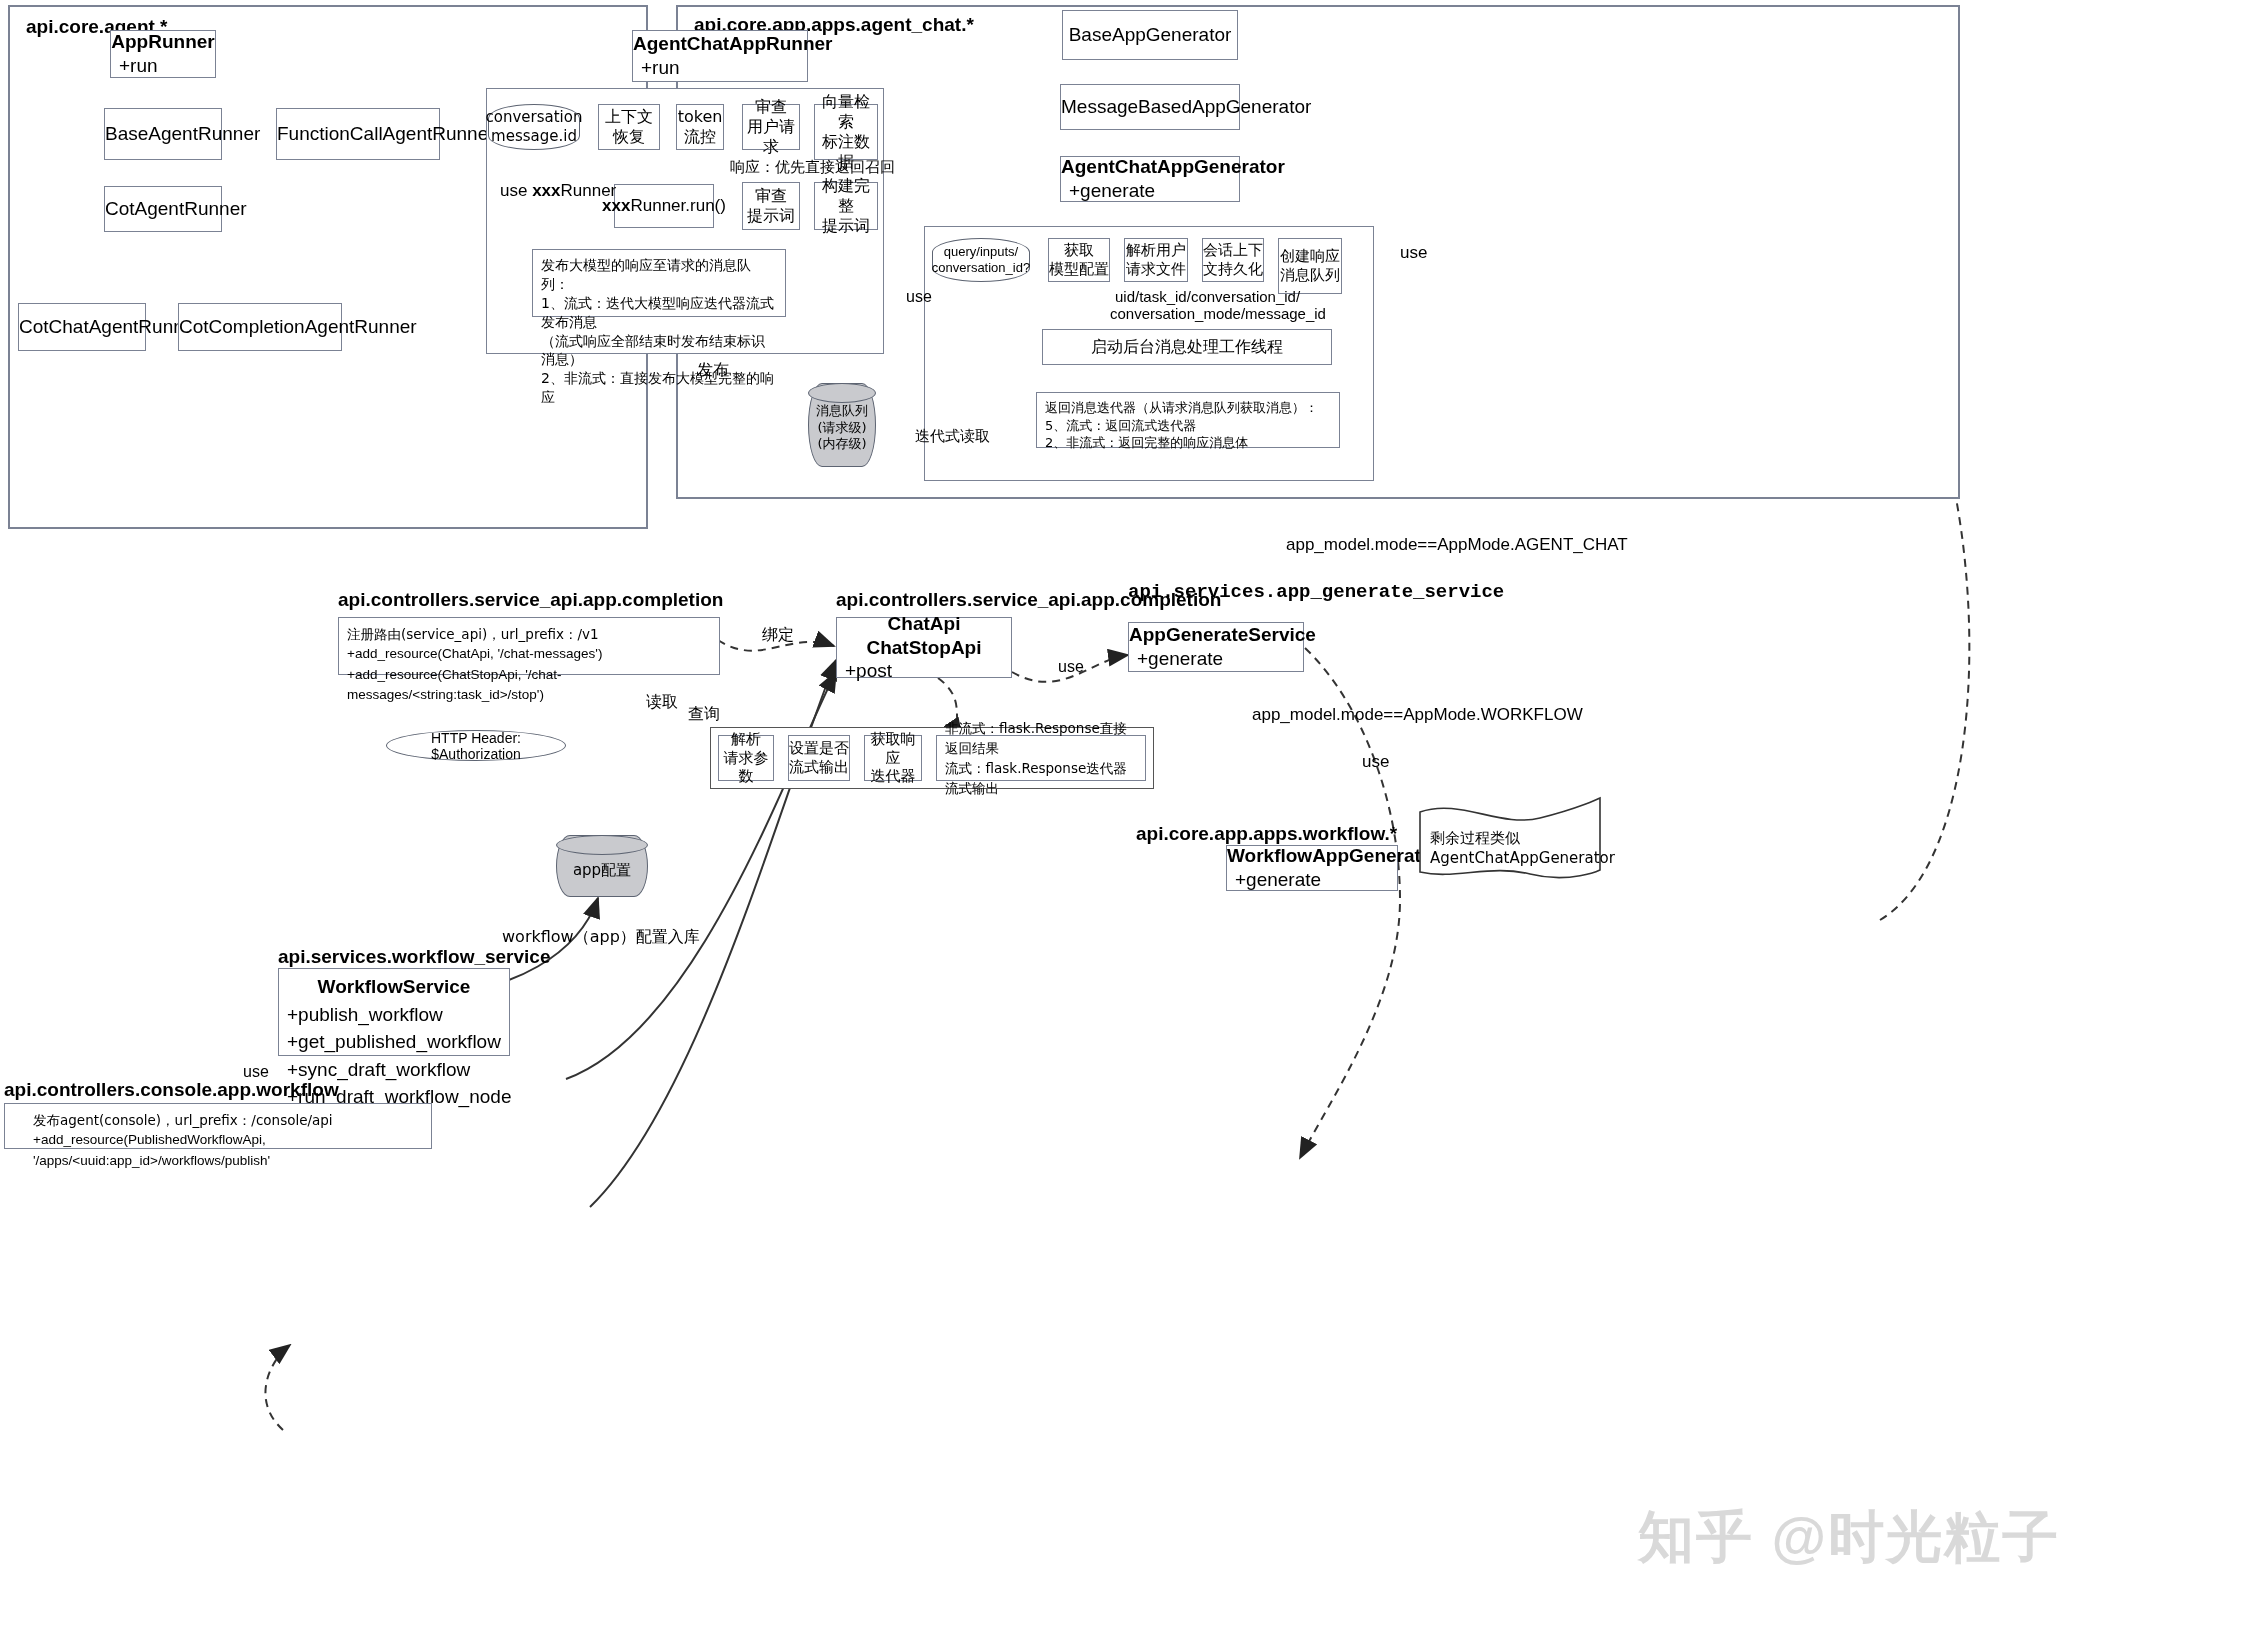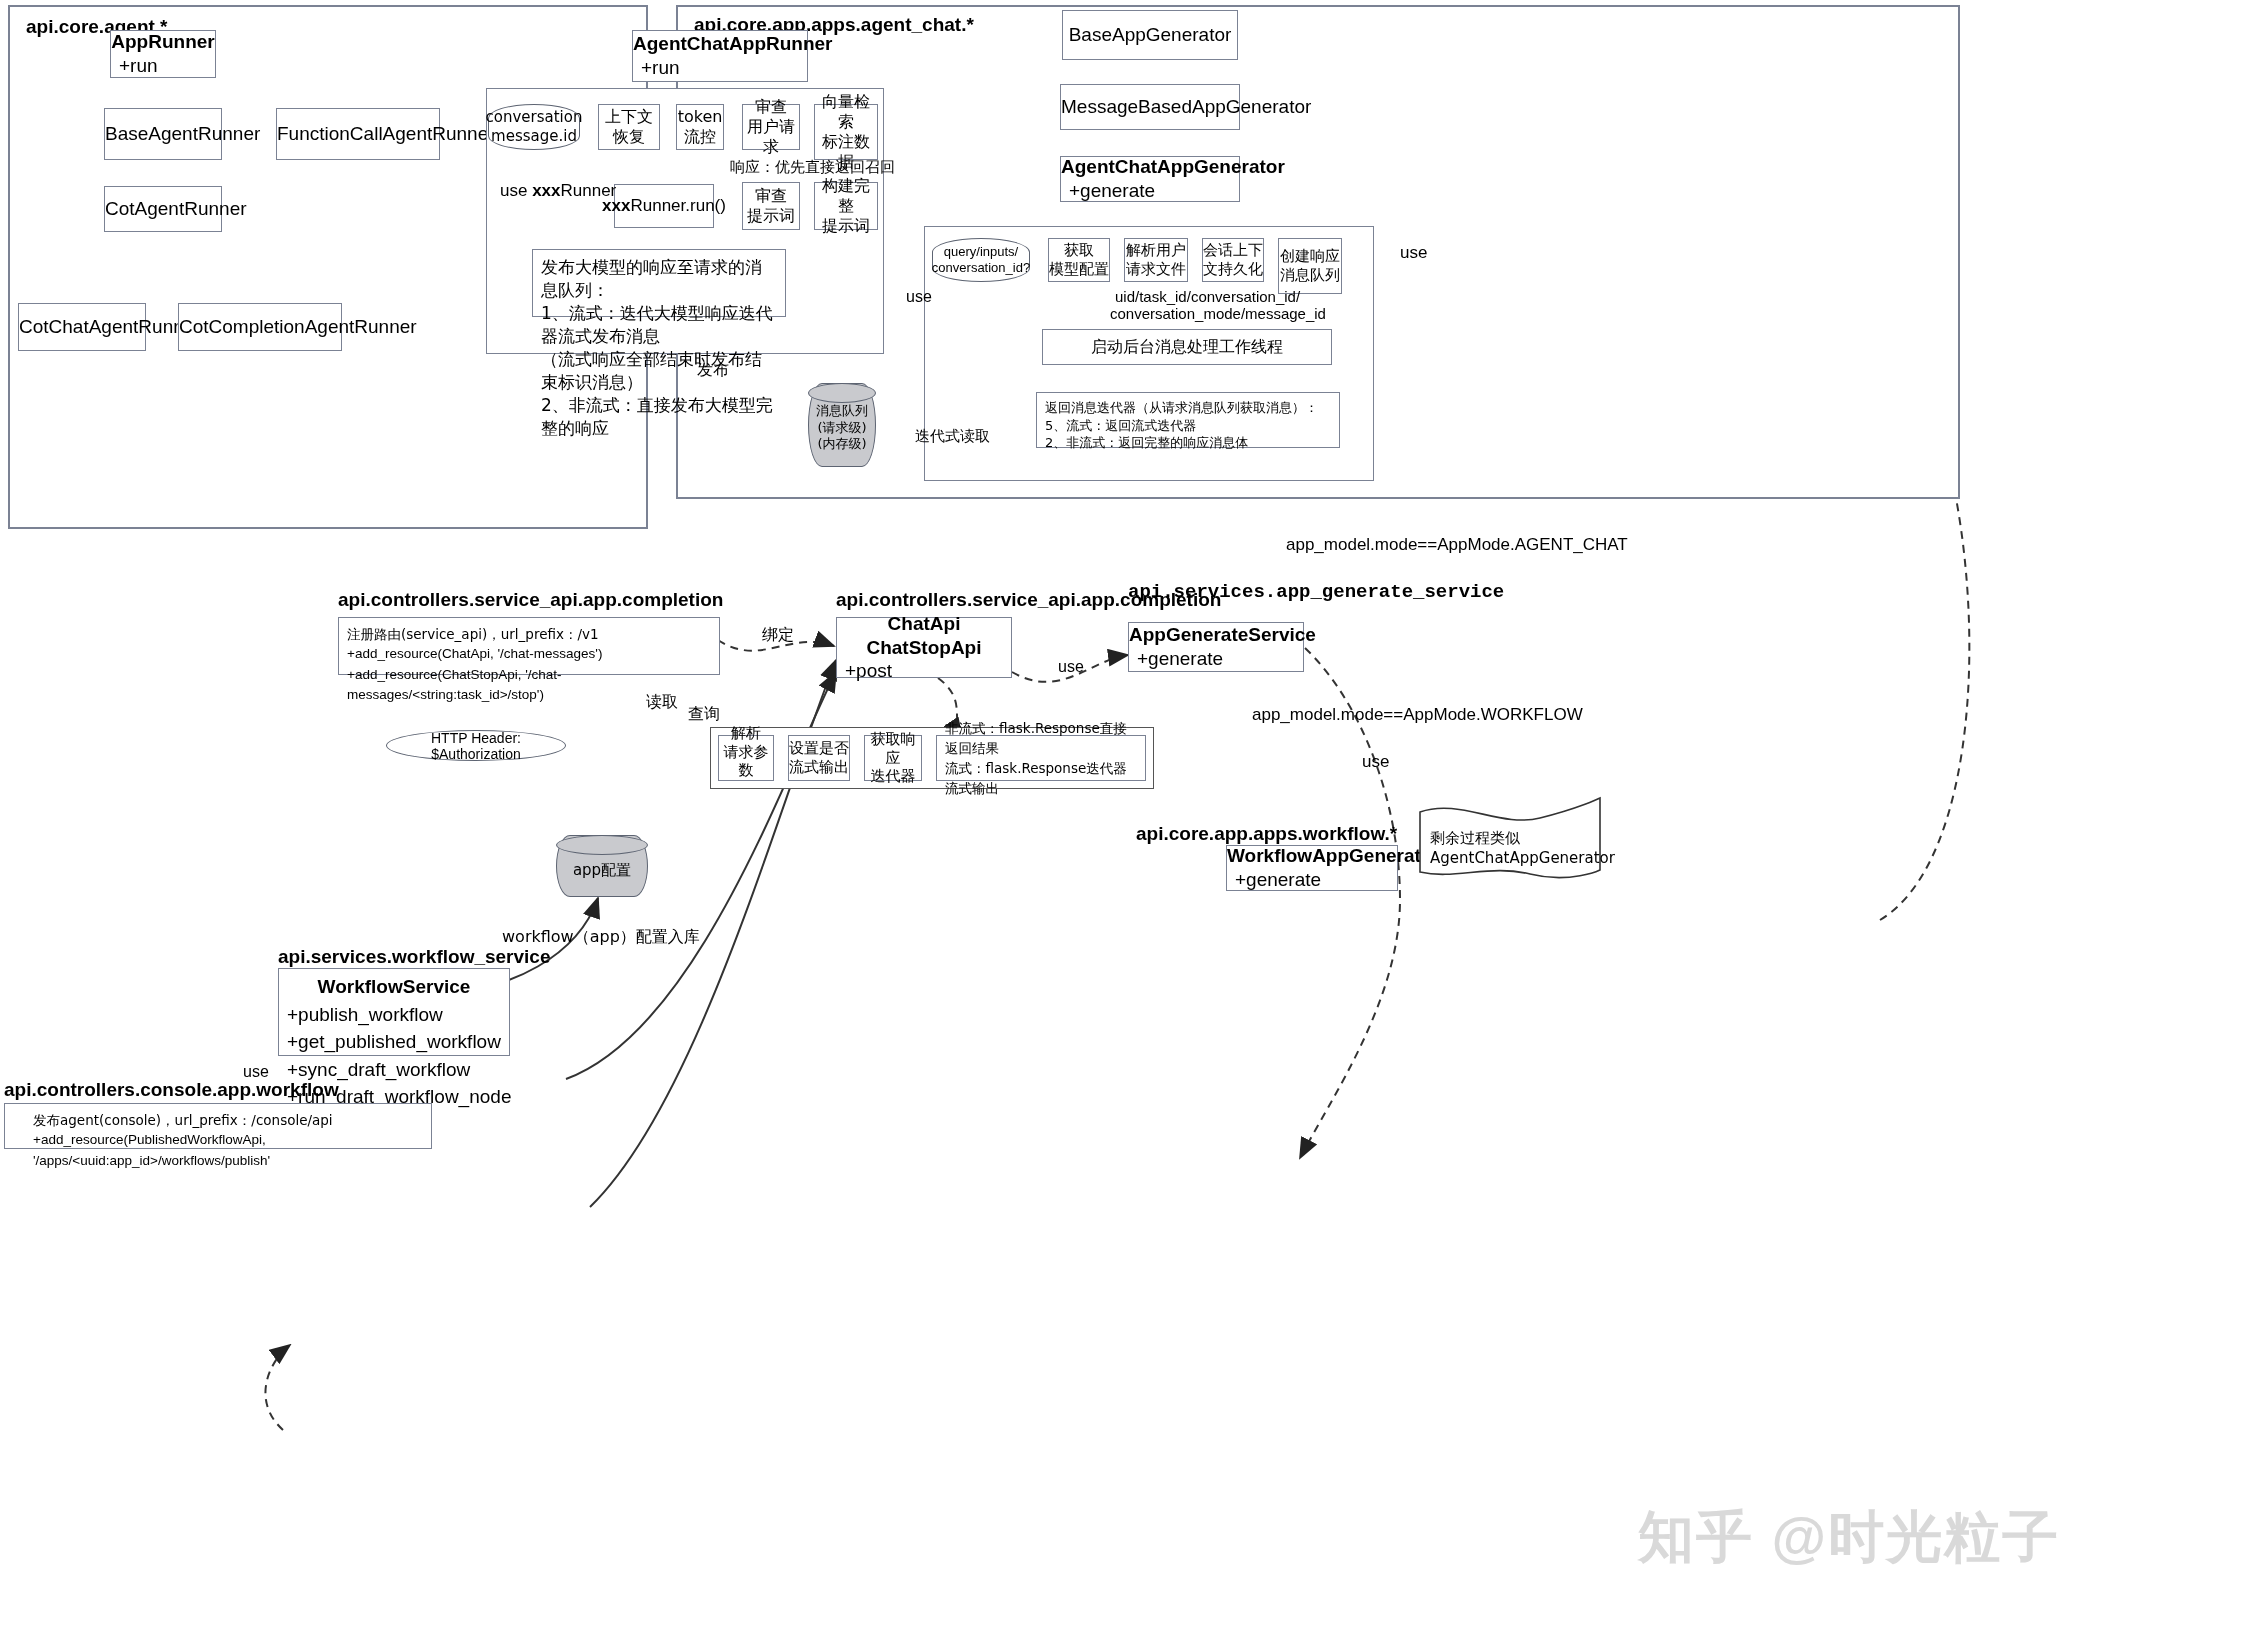--- a/index.html
+++ b/index.html
@@ -331,21 +331,21 @@
   <div class="box" style="left:614px; top:184px; width:100px; height:44px; font-size:17px;">
     <span>
       <b>xxx</b><span>Runner.run()</span>
     </span>
   </div>
 
   <div class="lbl" style="left:500px; top:181px; font-size:17px;">
     <span>use </span><b>xxx</b><span>Runner</span>
   </div>
 
-  <div class="box cn left-align" style="left:532px; top:249px; width:254px; height:68px; font-size:17px; line-height:1.35;">
+  <div class="box cn left-align" style="left:532px; top:249px; width:254px; height:68px; font-size:14px; line-height:1.35;">
     <span>发布大模型的响应至请求的消息队列：</span>
     <span>1、流式：迭代大模型响应迭代器流式发布消息</span>
     <span>（流式响应全部结束时发布结束标识消息）</span>
     <span>2、非流式：直接发布大模型完整的响应</span>
   </div>
 
   <div class="lbl cn" style="left:697px; top:360px; font-size:16px;">发布</div>
 
   <div class="cyl-v" style="left:808px; top:383px; width:68px; height:84px;"></div>
   <div class="cyl-v-top" style="left:808px; top:383px; width:68px; height:20px;"></div>
@@ -440,21 +440,21 @@
 
   <div class="lbl cn" style="left:646px; top:692px; font-size:16px;">读取</div>
   <div class="lbl cn" style="left:688px; top:704px; font-size:16px;">查询</div>
 
   <div class="ellipse" style="left:386px; top:730px; width:180px; height:31px; font-size:14px;">
     <span>HTTP Header: $Authorization</span>
   </div>
 
   <div class="inner-pkg" style="left:710px; top:727px; width:444px; height:62px; border-color:#555;"></div>
 
-  <div class="box cn" style="left:718px; top:735px; width:56px; height:46px; font-size:15px;justify-content:flex-end;">
+  <div class="box cn" style="left:718px; top:735px; width:56px; height:46px; font-size:15px;">
     <span>解析</span>
     <span>请求参数</span>
   </div>
   <div class="box cn" style="left:788px; top:735px; width:62px; height:46px; font-size:15px;">
     <span>设置是否</span>
     <span>流式输出</span>
   </div>
   <div class="box cn" style="left:864px; top:735px; width:58px; height:46px; font-size:15px;">
     <span>获取响应</span>
     <span>迭代器</span>

